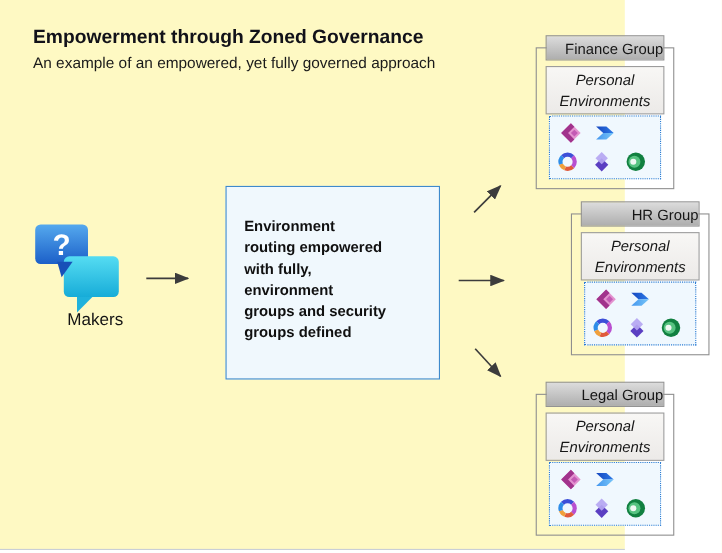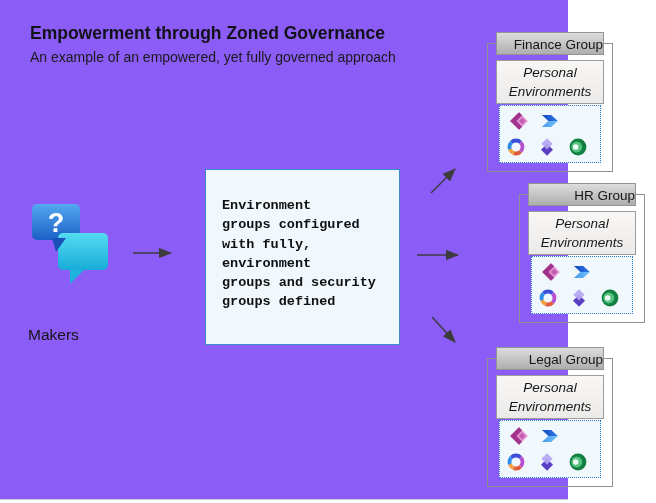--- a/index.html
+++ b/index.html
@@ -1,26 +1,26 @@
 <!DOCTYPE html>
 <html><head>
 <meta charset="utf-8">
 <style>
   html,body{margin:0;padding:0;width:656px;height:503px;overflow:hidden;background:#ffffff;
     font-family:"Liberation Sans", sans-serif;}
-  .canvas{position:absolute;left:0;top:0;width:568px;height:499px;background:#8b5cf6;
+  .canvas{position:absolute;left:0;top:0;width:568px;height:499px;background:#fef9c3;
     border-bottom:1px solid #C9CFD6;}
   .title{position:absolute;left:30px;top:23px;font-size:17.5px;font-weight:bold;color:#121219;}
   .subtitle{position:absolute;left:30px;top:49px;font-size:14px;color:#1A1A1A;text-align:right;}
   .arrows{position:absolute;left:0;top:0;pointer-events:none;}
   .makers-wrap{position:absolute;left:28px;top:198px;width:84px;}
-  .makers-label{position:absolute;left:28px;top:282px;width:84px;text-align:left;
-    font-size:15.5px;color:#141414;margin-top:44px;}
+  .makers-label{position:absolute;left:28px;top:282px;width:84px;text-align:right;
+    font-size:15.5px;color:#141414;}
   .central{position:absolute;left:205px;top:169px;width:195px;height:176px;box-sizing:border-box;
-    background:#F0F8FD;border:1.5px solid #3E8ACC;font-family:Liberation Mono, monospace;}
+    background:#F0F8FD;border:1.5px solid #3E8ACC;}
   .central-text{padding:26px 10px 0 16px;font-size:13.5px;font-weight:bold;color:#101010;
     line-height:19.3px;}
   .group{position:absolute;left:487px;width:126px;height:129px;box-sizing:border-box;
     border:1.4px solid #8F8F8F;}
   .g-finance{top:43px;} .g-hr{top:194px;margin-left:32px;} .g-legal{top:358px;}
   .group-label{position:absolute;top:-12px;left:50%;transform:translateX(-50%);width:108px;
     height:23px;line-height:23px;text-align:right;background:linear-gradient(#DCDCDC,#AEAEAE);
     border:1px solid #939393;box-sizing:border-box;font-size:13.5px;color:#161616;}
   .env-box{position:absolute;top:16px;left:50%;transform:translateX(-50%);width:108px;
     box-sizing:border-box;text-align:center;background:linear-gradient(#F8F7F5,#ECEAE8);
@@ -78,21 +78,21 @@
       <polygon points="42,70 58,70 42,86" fill="#1FB2DC"></polygon>
       <rect x="30" y="35" width="50" height="37" rx="5" fill="url(#mk-cyan)"></rect>
       <polygon points="24,40 38,40 28,54" fill="#1850B8"></polygon>
     </svg>
   </div>
   <div class="makers-label">Makers</div>
 
   <div class="central">
     <div class="central-text">
       <div>Environment</div>
-      <div>groups configured</div>
+      <div>routing empowered</div>
       <div>with fully,</div>
       <div>environment</div>
       <div>groups and security</div>
       <div>groups defined</div>
     </div>
   </div>
 
   <div class="group g-finance">
     <div class="group-label">Finance Group</div>
     <div class="env-box">Personal Environments</div>

